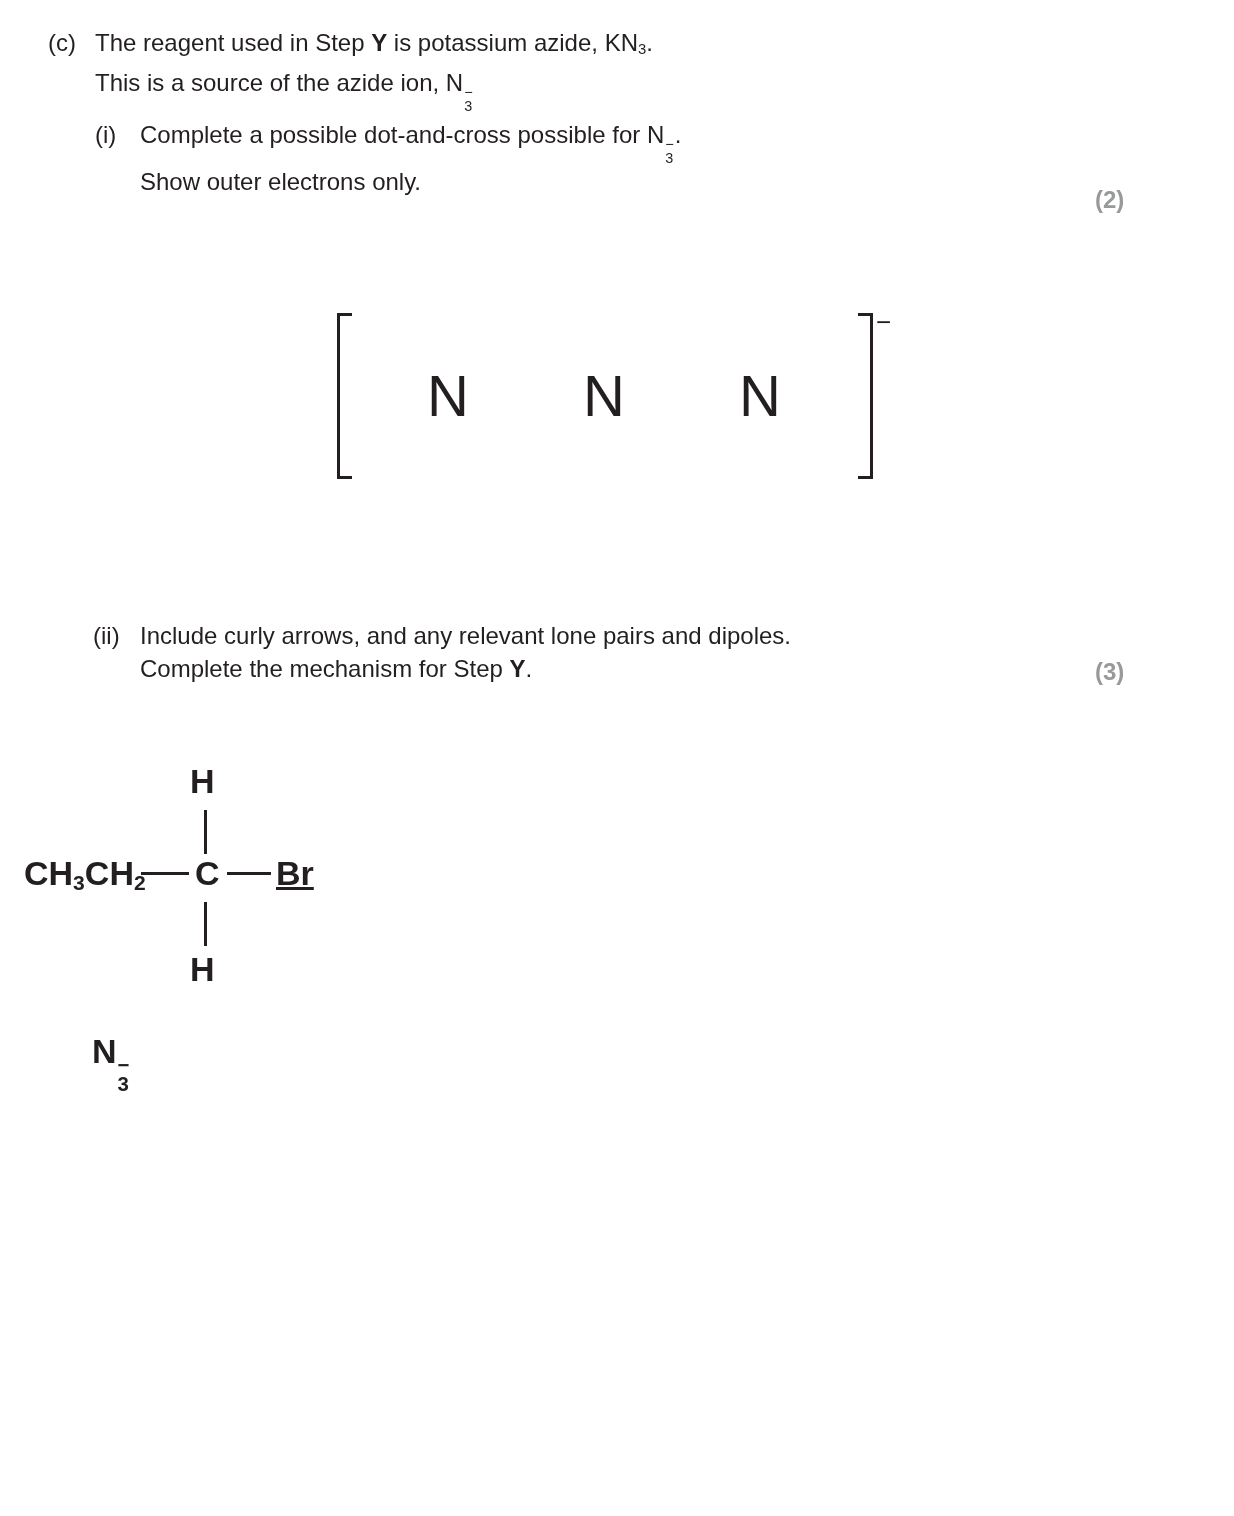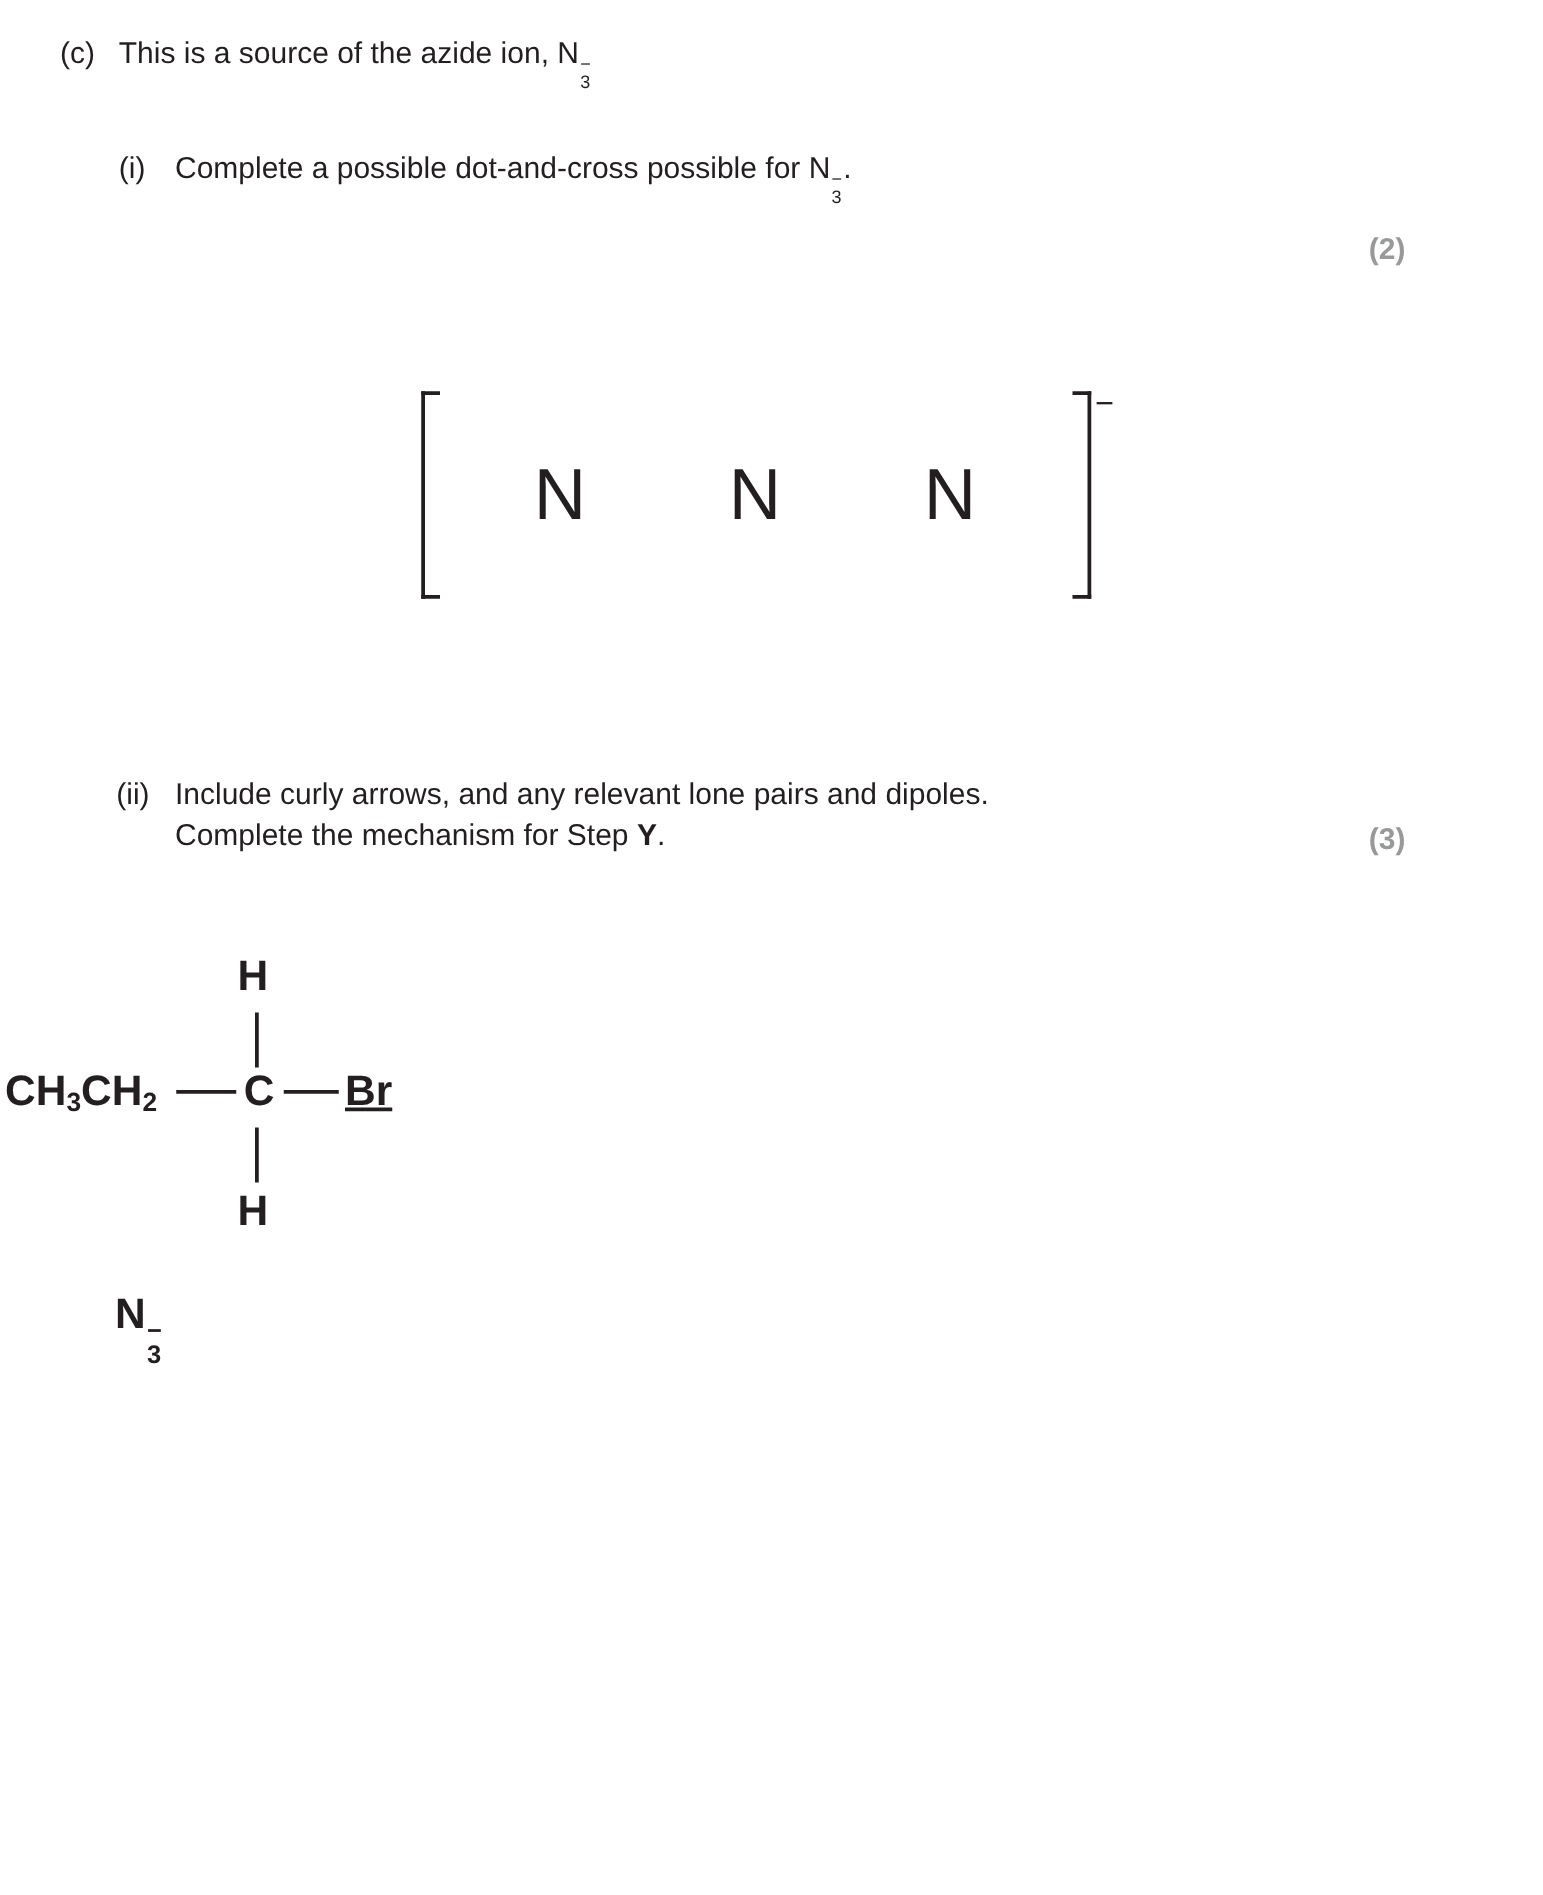--- a/index.html
+++ b/index.html
@@ -42,34 +42,36 @@
   .chem { font-size: 34px; line-height: 42px; font-weight: 600; position: absolute; white-space: nowrap; }
   .bond-v { position: absolute; width: 0; border-left: 3px solid #231f20; }
   .bond-h { position: absolute; height: 0; border-top: 3px solid #231f20; }
 </style>
 </head>
 <body>
 
 <div class="abs qrow" style="left:48px; top:26px;">
   <span class="bt plabel" style="width:47px;">(c)</span>
   <div>
+    <div class="bt"><span>The reagent used in Step </span><b>Y</b><span> is potassium azide, KN</span><span class="sub">3</span><span>.</span></div>
     <div class="bt"><span>This is a source of the azide ion, N</span><span class="stack">
           <span>−</span>
           <span>3</span>
         </span></div>
   </div>
 </div>
 
 <div class="abs qrow" style="left:95px; top:118px;">
   <span class="bt plabel" style="width:45px;">(i)</span>
   <div>
     <div class="bt"><span>Complete a possible dot-and-cross possible for N</span><span class="stack">
           <span>−</span>
           <span>3</span>
         </span><span>.</span></div>
+    <div class="bt">Show outer electrons only.</div>
   </div>
 </div>
 
 <div class="abs marks" style="left:1095px; top:186px;">(2)</div>
 
 <div class="abs azide-box">
   <div class="bracket-l"></div>
   <span class="atomN" style="left:90px;">N</span>
   <span class="atomN" style="left:246px;">N</span>
   <span class="atomN" style="left:402px;">N</span>
@@ -84,21 +86,21 @@
     <div class="bt"><span>Complete the mechanism for Step </span><b>Y</b><span>.</span></div>
   </div>
 </div>
 
 <div class="abs marks" style="left:1095px; top:658px;">(3)</div>
 
 <div class="abs mech-box">
   <span class="chem" style="left:190px; top:8px;">H</span>
   <div class="bond-v" style="left:204px; top:58px; height:44px;"></div>
 
-  <span class="chem" style="left:4px; top:100px;"><span>CH</span><span class="sub">3</span><span>CH</span><span class="sub">2</span></span>
+  <span class="chem" style="left:24px; top:100px;"><span>CH</span><span class="sub">3</span><span>CH</span><span class="sub">2</span></span>
   <div class="bond-h" style="left:141px; top:120px; width:48px;"></div>
   <span class="chem" style="left:195px; top:100px;">C</span>
   <div class="bond-h" style="left:227px; top:120px; width:44px;"></div>
   <span class="chem" style="left:276px; top:100px;text-decoration:underline;">Br</span>
 
   <div class="bond-v" style="left:204px; top:150px; height:44px;"></div>
   <span class="chem" style="left:190px; top:196px;">H</span>
 
   <span class="chem" style="left:92px; top:278px;"><span>N</span><span class="stack">
         <span>−</span>

